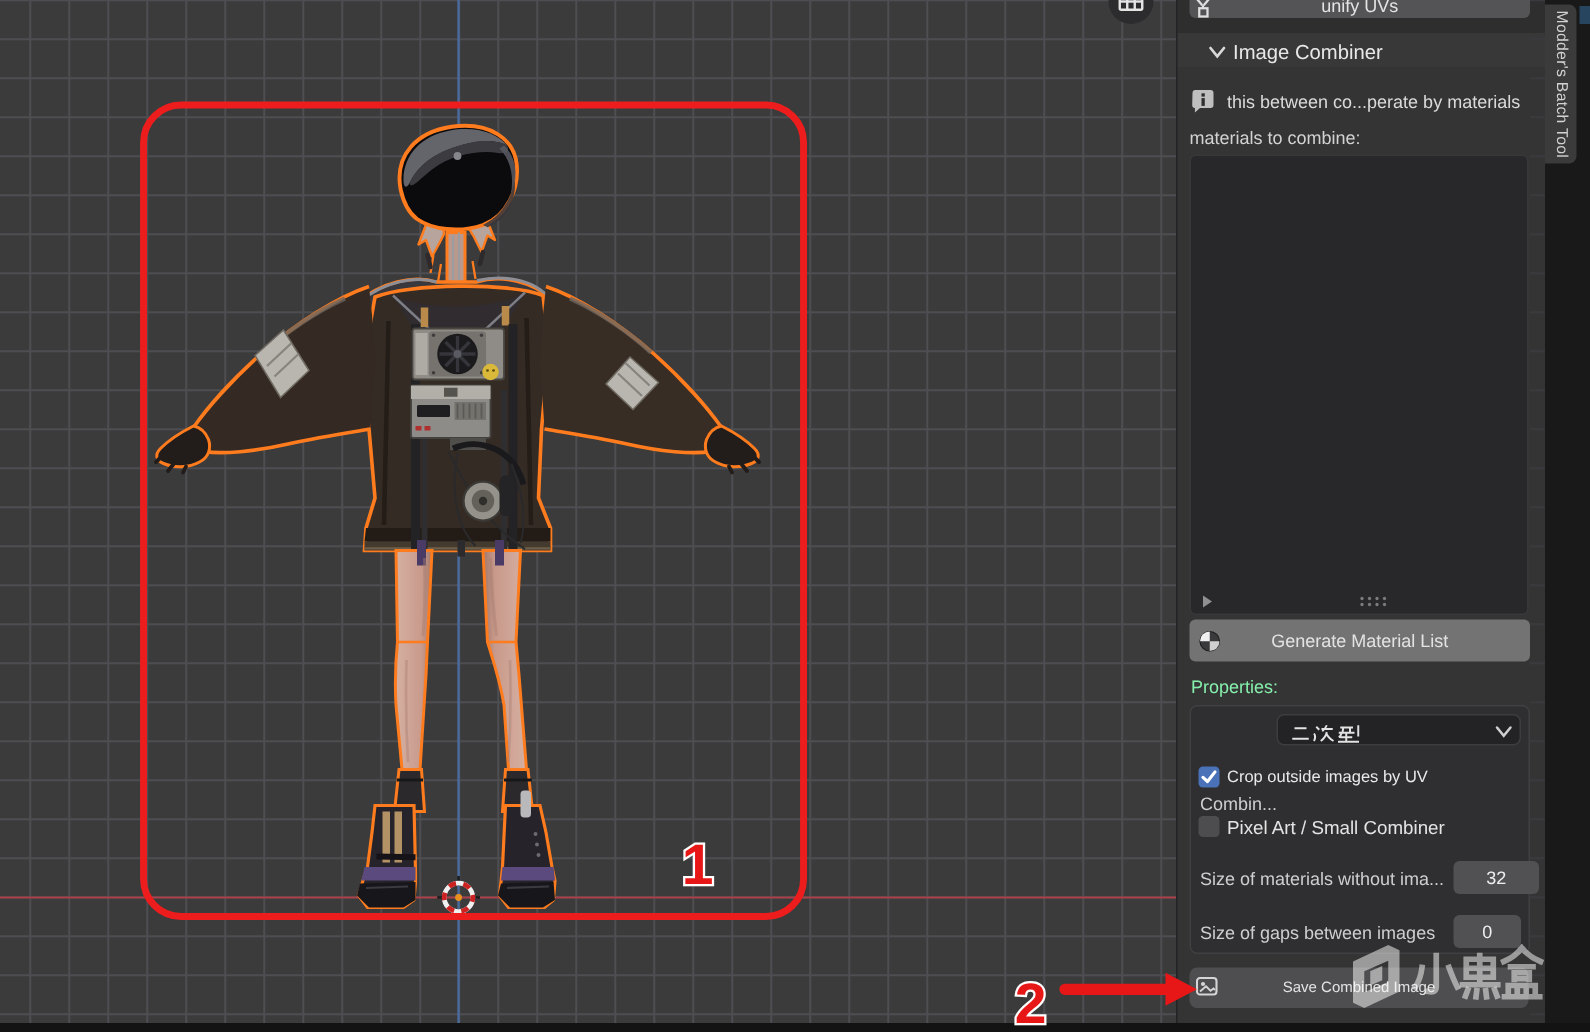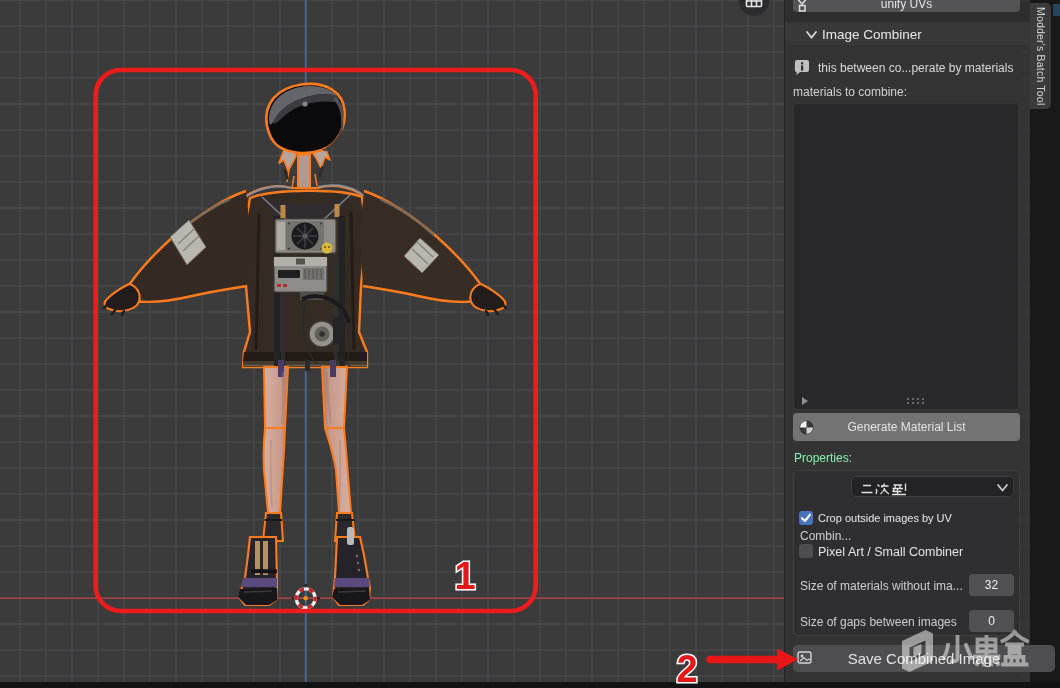--- a/index.html
+++ b/index.html
@@ -96,25 +96,25 @@
 
 <div class="cb" style="left:799px;top:511px;background:#4a72b8;"></div>
 <svg class="abs" style="left:799px;top:511px" width="14" height="14">
     <path d="M3 7.2 L6 10 L11 3.6" stroke="#fff" stroke-width="2.1" fill="none" stroke-linecap="round" stroke-linejoin="round"></path>
   </svg>
 <div class="lbl" style="left:818px;top:511.5px;color:#e9e9e9;font-size:11px;">Crop outside images by UV</div>
 <div class="cb" style="left:799px;top:544px;background:#4d4d4f;"></div>
 <div class="lbl" style="left:818px;top:544.5px;color:#e4e4e4;font-size:12.5px;">Pixel Art / Small Combiner</div>
 
 <div class="lbl" style="left:800px;top:578.5px;">Size of materials without ima...</div>
-<div class="field" style="left:969px;top:574px;width:45px;height:22px;line-height:22px;">32</div>
+<div class="field" style="left:969px;top:574px;width:57px;height:22px;line-height:22px;">32</div>
 <div class="lbl" style="left:800px;top:614.5px;">Size of gaps between images</div>
 <div class="field" style="left:969px;top:610px;width:45px;height:22px;line-height:22px;">0</div>
 
-<div class="btn" style="left:793px;top:645px;width:262px;height:27px;line-height:27px;background:#4e4e50;border-radius:5px;font-size:15px;text-align:center;">Save Combined Image</div>
+<div class="btn" style="left:793px;top:645px;width:226px;height:27px;line-height:27px;background:#4e4e50;border-radius:5px;font-size:10px;text-align:center;">Save Combined Image</div>
 <svg class="abs" style="left:797px;top:651px" width="16" height="14">
  <rect x="1" y="1" width="13" height="11" rx="2" fill="none" stroke="#d5d5d5" stroke-width="1.4"></rect>
  <circle cx="5" cy="5" r="1.4" fill="#d5d5d5"></circle>
  <path d="M3 10 L7 6.5 L10 9.5 L12 8 L13 9" stroke="#d5d5d5" stroke-width="1.2" fill="none"></path>
 </svg>
 
 <svg id="ovl" width="1060" height="688" viewBox="0 0 1060 688">
 <defs>
  <linearGradient id="skinL" x1="0" y1="0" x2="1" y2="0">
   <stop offset="0" stop-color="#d6b0a2"></stop>

